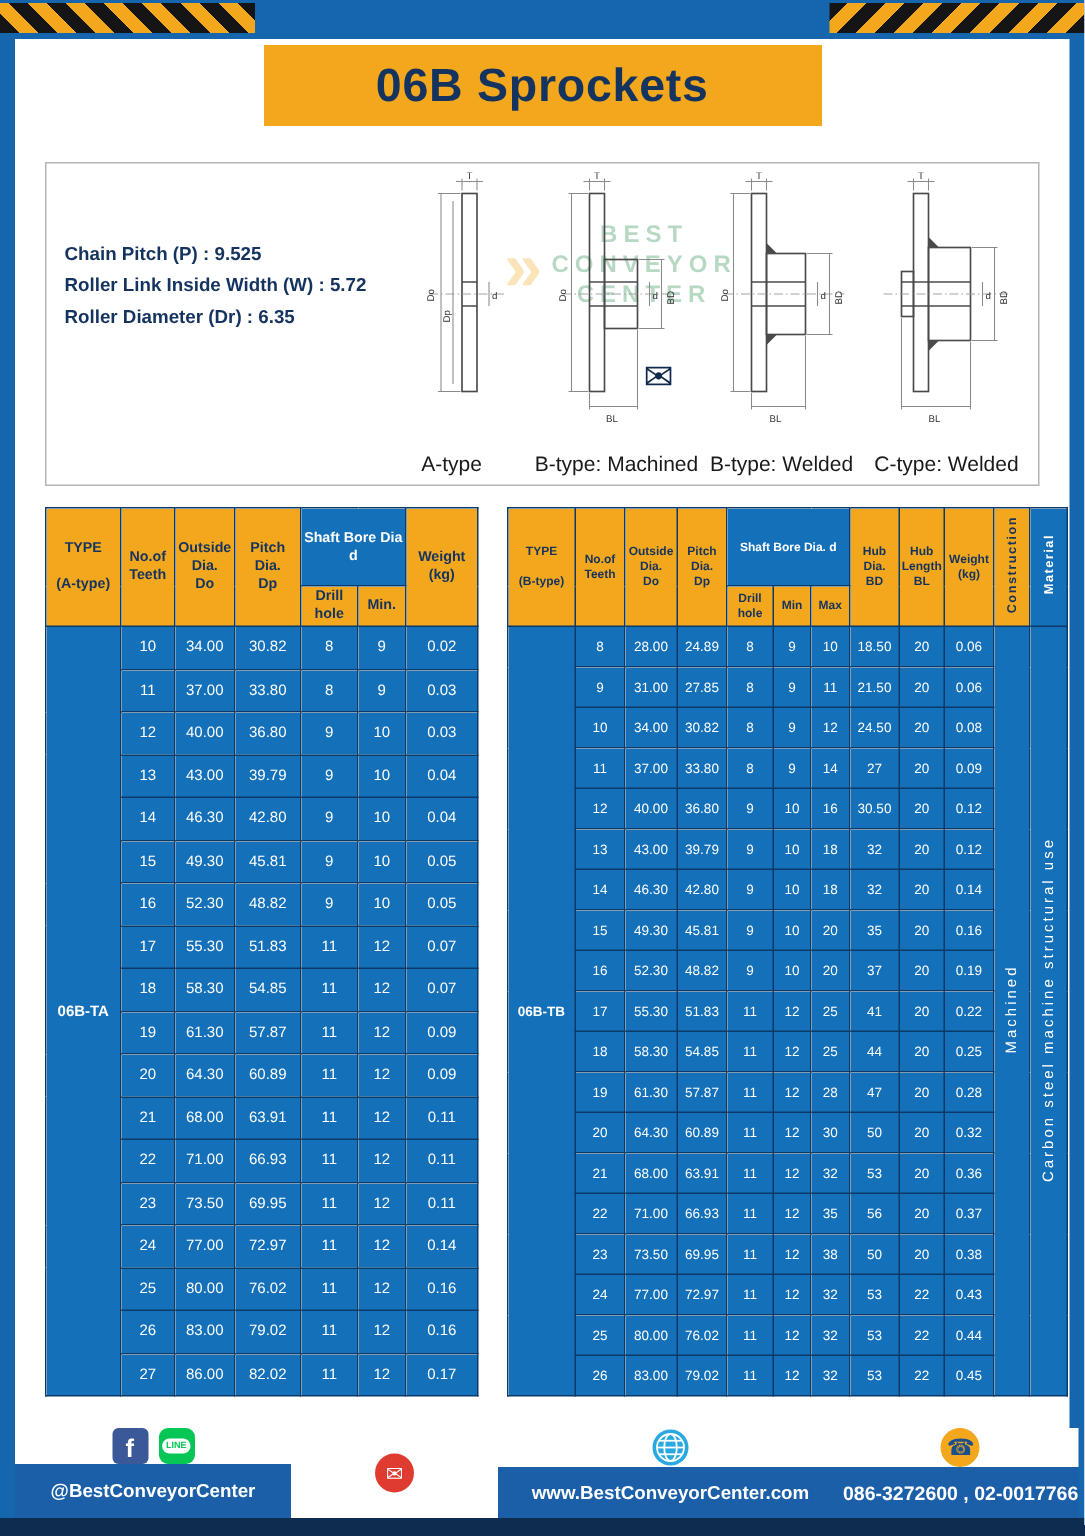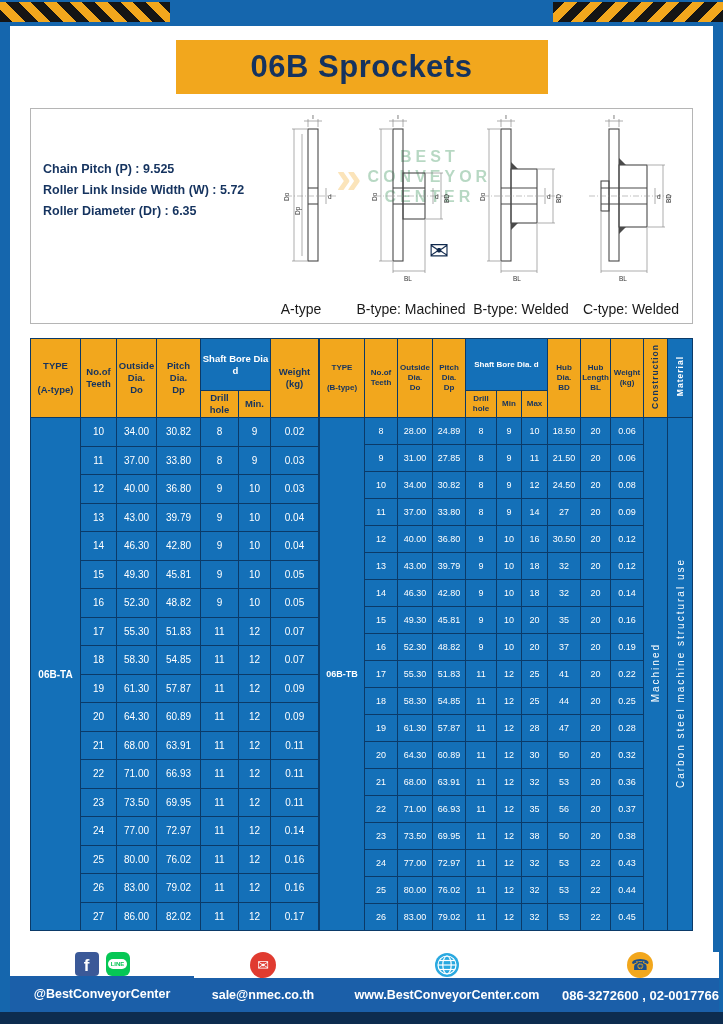--- a/index.html
+++ b/index.html
@@ -5,41 +5,41 @@
   html,body{margin:0;padding:0;}
   body{width:723px;height:1024px;font-family:"Liberation Sans",sans-serif;}
   .page{position:relative;width:723px;height:1024px;background:#1566AD;overflow:hidden;}
   .hazard{position:absolute;top:2px;height:20px;width:170px;
     background:repeating-linear-gradient(45deg,#151515 0 9px,#F2A71D 9px 18px);}
   .hz-left{left:0;}
   .hz-right{right:0;background:repeating-linear-gradient(-45deg,#151515 0 9px,#F2A71D 9px 18px);}
   .content{position:absolute;left:10px;right:10px;top:26px;bottom:12px;background:#ffffff;}
 
   
-  .title-banner{margin:14px auto 0;width:372px;height:54px;background:#F2A71D;
+  .title-banner{margin:4px auto 0;width:372px;height:54px;background:#F2A71D;
     color:#15335F;font-size:31px;font-weight:bold;text-align:center;line-height:54px;letter-spacing:.5px;}
 
   
   .info-box{position:absolute;left:20px;right:20px;top:82px;height:214px;border:1px solid #b5b5b5;background:#fff;}
   .specs{position:absolute;left:12px;top:50px;color:#15335F;font-size:12.5px;font-weight:bold;line-height:21px;white-space:nowrap;}
   .watermark{position:absolute;left:305px;top:38px;display:flex;align-items:center;gap:6px;opacity:.3;pointer-events:none;}
   .wm-chev{color:#F2A71D;font-size:46px;font-weight:bold;line-height:1;}
   .wm-words{color:#15803d;font-weight:bold;font-size:16px;letter-spacing:4px;text-align:center;line-height:20px;}
   .envelope{position:absolute;left:398px;top:128px;font-size:24px;color:#10294d;}
   .drawings{position:absolute;left:215px;right:6px;top:6px;height:202px;display:flex;}
   .drawings figure{flex:1;margin:0;display:flex;flex-direction:column;align-items:center;justify-content:flex-end;}
   .drawings figcaption{font-size:14px;color:#1a1a1a;white-space:nowrap;margin-top:14px;}
   .drawings svg{display:block;font-family:"Liberation Sans",sans-serif;}
   .dline{stroke:#8a8a8a;stroke-width:.7;}
   .oline{stroke:#4a4a4a;stroke-width:1.1;fill:none;}
   .cline{stroke:#999;stroke-width:.6;stroke-dasharray:6 2 1 2;}
   .dtxt{fill:#333;font-size:6.5px;}
 
   
-  .tables-row{position:absolute;left:20px;top:312px;display:flex;gap:0;align-items:flex-start;}
+  .tables-row{position:absolute;left:20px;top:312px;display:flex;gap:19px;align-items:flex-start;}
   table{border-collapse:collapse;table-layout:fixed;}
   #left-table{width:288px;}
   #right-table{width:373px;}
   th,td{border:1px solid #0B3A68;padding:0 1px;text-align:center;vertical-align:middle;overflow:hidden;}
   th{background:#F2A71D;color:#15335F;font-weight:bold;white-space:pre-line;line-height:1.25;}
   #left-table th{font-size:9.5px;}
   #right-table th{font-size:8px;}
   th.shaft,th.th-material{background:#1470B8;color:#fff;}
   thead tr:first-child{height:52px;}
   thead tr:nth-child(2){height:27px;}
@@ -660,21 +660,20 @@
               <span class="line-bubble">LINE</span>
             </div>
         </div>
         <div class="f-label">@BestConveyorCenter</div>
       </div>
       <div class="f-sep"></div>
       <div class="f-col" style="flex:0 0 138px">
         <div class="f-icons">
           <div class="icon-mail">✉</div>
         </div>
-        <div class="f-label">sale@nmec.co.th</div>
       </div>
       <div class="f-sep"></div>
       <div class="f-col" style="flex:0 0 230px">
         <div class="f-icons">
           <svg width="26" height="26" viewBox="0 0 26 26">
             <circle cx="13" cy="13" r="12" fill="#2aa9e0"></circle>
             <circle cx="13" cy="13" r="9" fill="none" stroke="#fff" stroke-width="1.2"></circle>
             <ellipse cx="13" cy="13" rx="4.2" ry="9" fill="none" stroke="#fff" stroke-width="1.2"></ellipse>
             <line x1="4" y1="13" x2="22" y2="13" stroke="#fff" stroke-width="1.2"></line>
             <line x1="5.5" y1="8.5" x2="20.5" y2="8.5" stroke="#fff" stroke-width="1.2"></line>

